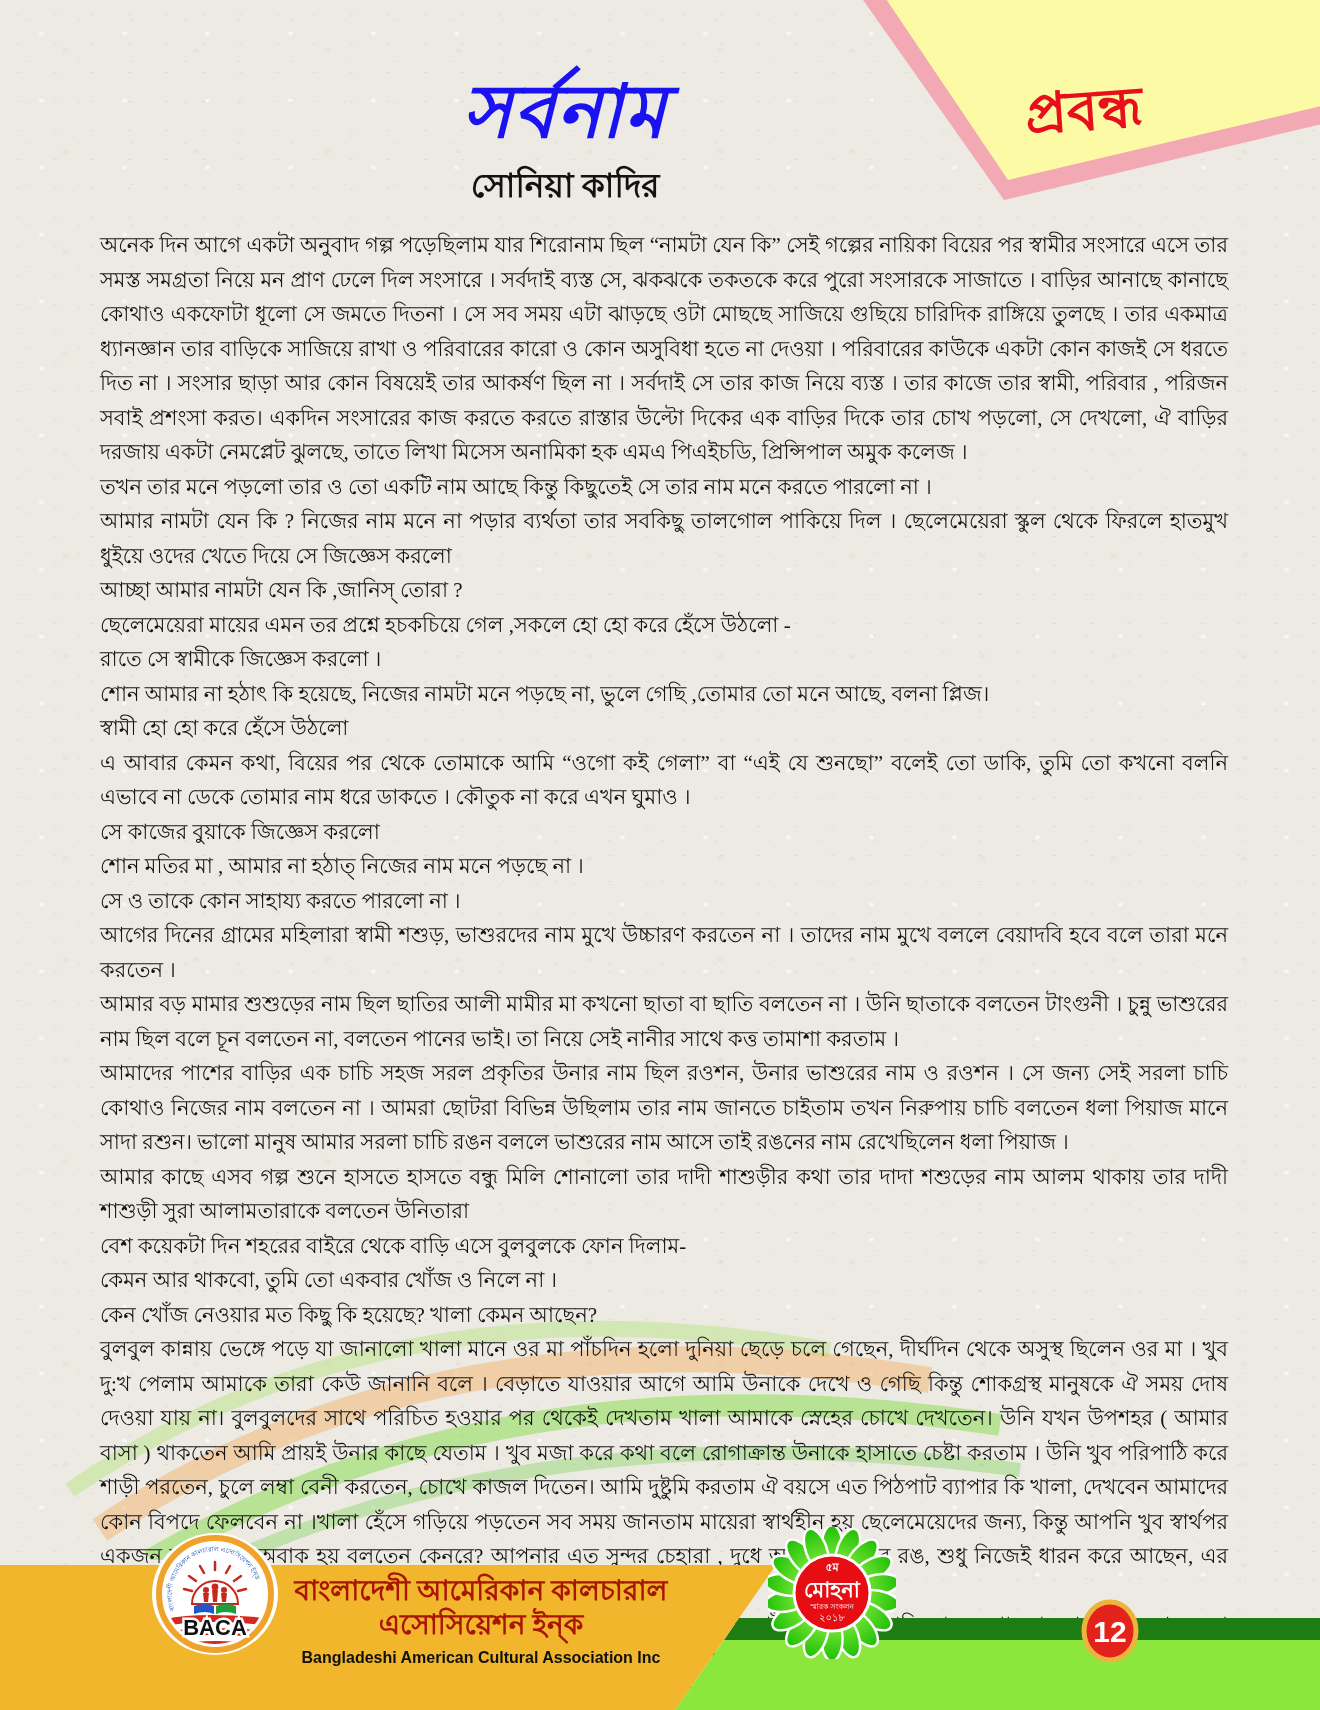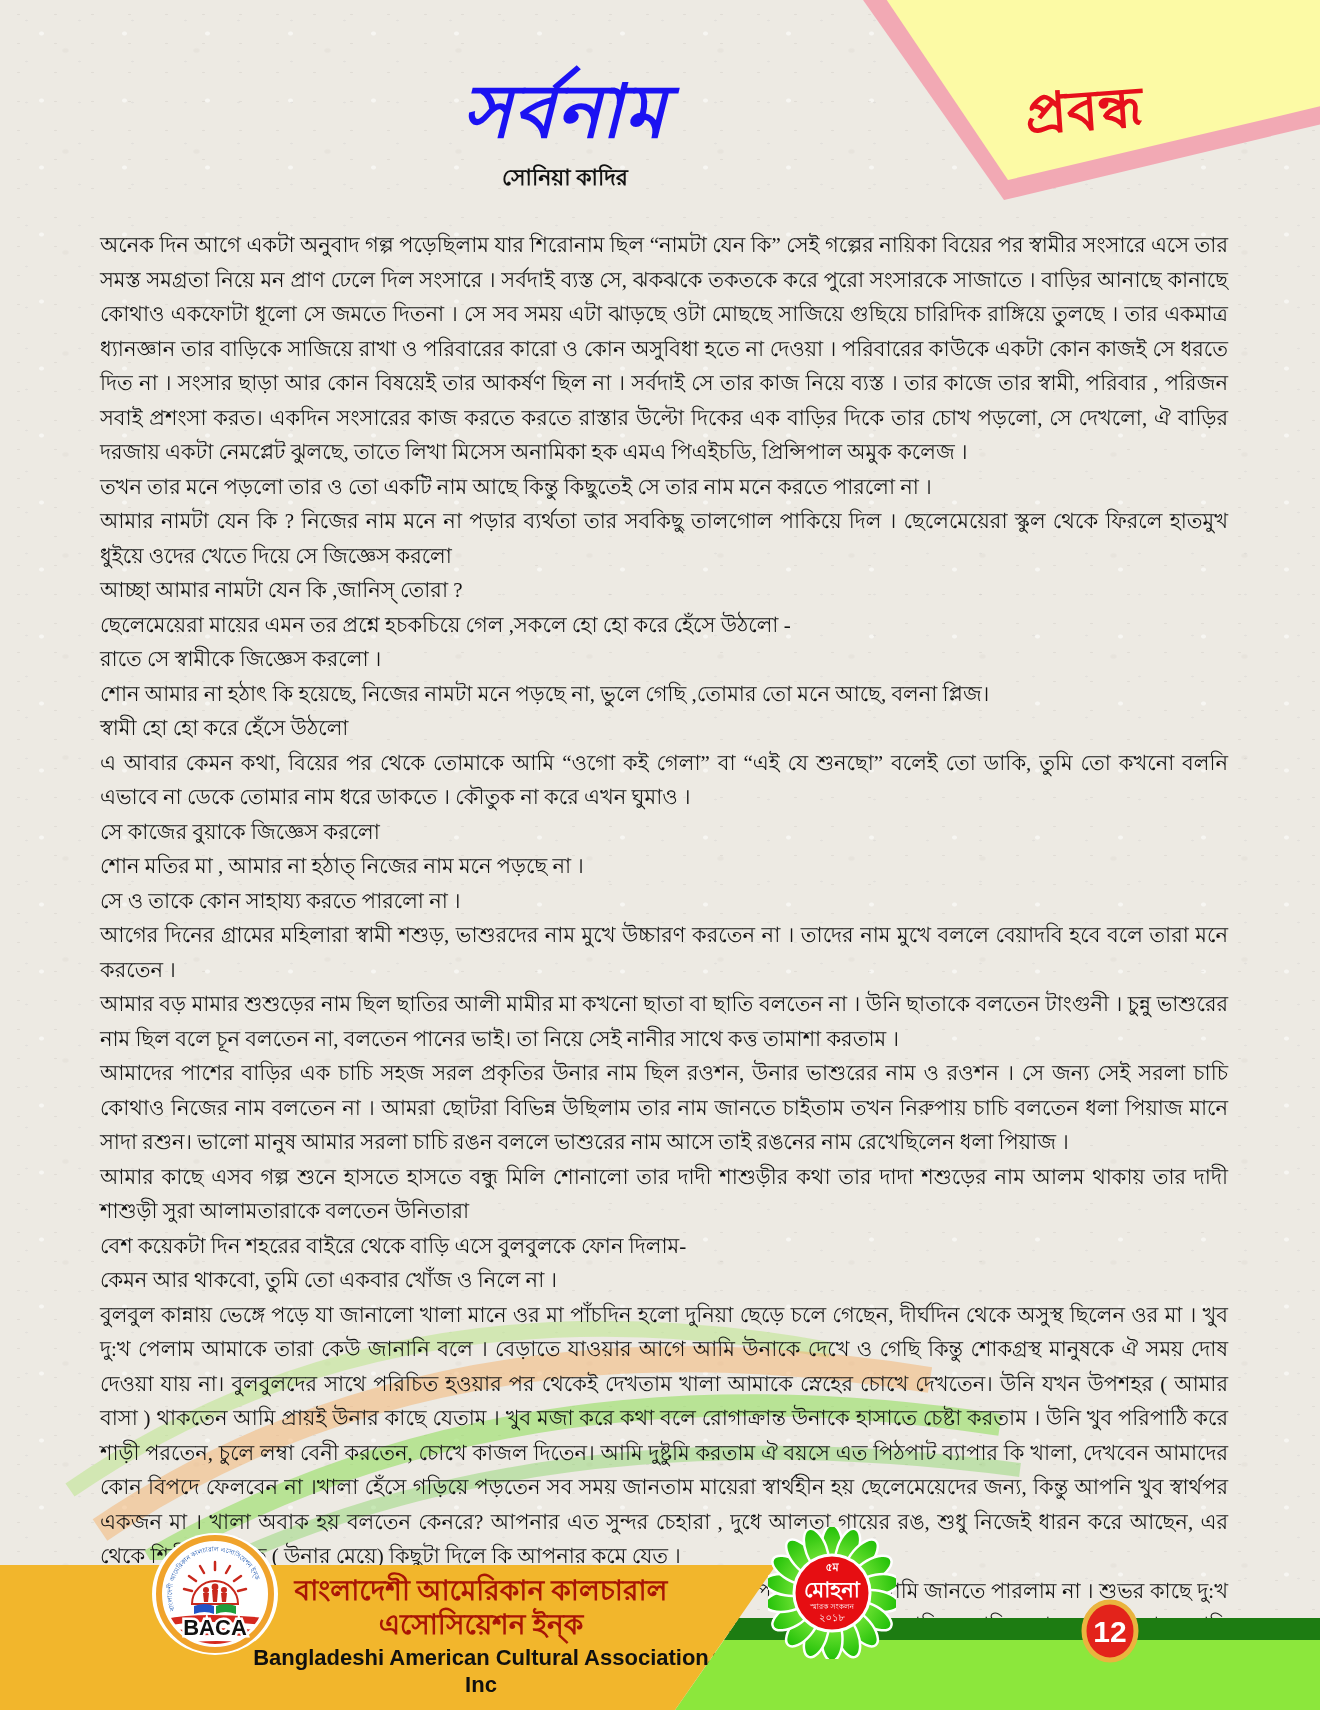--- a/index.html
+++ b/index.html
@@ -11,30 +11,30 @@
           radial-gradient(rgba(110,105,95,.10) 1px, transparent 1.3px),
           radial-gradient(rgba(90,95,115,.07) 1px, transparent 1.5px),
           radial-gradient(rgba(255,255,255,.55) 2px, transparent 3px),
           radial-gradient(rgba(120,110,100,.05) 2px, transparent 4px);
         background-size:37px 29px,53px 41px,83px 67px,131px 101px;}
   .badge-svg{position:absolute;top:0;right:0;width:470px;height:210px;}
   .badge-label{font-family:"Liberation Serif",serif;font-weight:bold;}
   .head{position:absolute;left:12px;top:74px;width:1106px;text-align:center;}
   .title{margin:0;font-size:74px;line-height:1.05;font-weight:bold;
          color:#1B12F2;letter-spacing:2px;font-style:italic;}
-  .author{margin:8px 0 0 0;font-size:22px;font-weight:bold;color:#121212;}
+  .author{margin:8px 0 0 0;font-size:33px;font-weight:bold;color:#121212;}
   .ribbons{position:absolute;left:0;top:1230px;width:1320px;height:330px;}
   .body-text{position:absolute;left:100px;top:228px;width:1128px;
              font-size:21px;line-height:34.5px;color:#141414;}
   .body-text p{margin:0;text-align:justify;}
   .footer-bg{position:absolute;left:0;top:1530px;width:1320px;height:180px;}
   .org-block{position:absolute;left:245px;top:1574px;width:472px;text-align:center;}
   .org-bn{margin:0;font-size:28px;font-weight:bold;color:#A81505;line-height:34px;}
   .org-en{margin:2px 0 0 0;font-family:"Liberation Sans",sans-serif;
-          font-size:22px;font-weight:bold;color:#101010;line-height:27px;}
+          font-size:16px;font-weight:bold;color:#101010;line-height:27px;}
   .baca-svg{position:absolute;left:150px;top:1532px;width:130px;height:125px;}
   .flower-svg{position:absolute;left:768px;top:1527px;width:128px;height:132px;}
   .pagenum-svg{position:absolute;left:1080px;top:1598px;width:60px;height:66px;}
   svg text{font-family:"Liberation Sans",sans-serif;}
 </style>
 </head>
 <body>
 
 <div class="page">
 
@@ -68,20 +68,21 @@
       <p>এ আবার কেমন কথা, বিয়ের পর থেকে তোমাকে আমি “ওগো কই গেলা” বা “এই যে শুনছো” বলেই তো ডাকি, তুমি তো কখনো বলনি এভাবে না ডেকে তোমার নাম ধরে ডাকতে  । কৌতুক না করে এখন ঘুমাও  ।</p>
       <p>সে কাজের বুয়াকে জিজ্ঞেস করলো</p>
       <p>শোন মতির মা , আমার না হঠাত্ নিজের নাম মনে পড়ছে না ।</p>
       <p>সে ও তাকে কোন সাহায্য করতে পারলো না ।</p>
       <p>আগের দিনের গ্রামের মহিলারা স্বামী শশুড়, ভাশুরদের নাম মুখে উচ্চারণ করতেন না  । তাদের নাম মুখে বললে বেয়াদবি হবে বলে তারা মনে করতেন  ।</p>
       <p>আমার বড় মামার শুশুড়ের নাম ছিল  ছাতির আলী মামীর মা কখনো ছাতা বা ছাতি বলতেন না  । উনি ছাতাকে বলতেন  টাংগুনী  । চুন্নু ভাশুরের নাম ছিল বলে চূন বলতেন না, বলতেন পানের ভাই। তা নিয়ে সেই নানীর সাথে কত্ত তামাশা করতাম  ।</p>
       <p>আমাদের পাশের বাড়ির এক চাচি সহজ সরল প্রকৃতির উনার নাম ছিল রওশন, উনার ভাশুরের নাম ও রওশন  । সে জন্য সেই সরলা চাচি কোথাও নিজের নাম বলতেন না  । আমরা ছোটরা বিভিন্ন উছিলাম তার নাম জানতে চাইতাম তখন নিরুপায় চাচি বলতেন ধলা পিয়াজ মানে সাদা রশুন। ভালো মানুষ  আমার সরলা চাচি রঙন বললে ভাশুরের নাম আসে তাই রঙনের নাম রেখেছিলেন ধলা পিয়াজ  ।</p>
       <p>আমার কাছে এসব গল্প শুনে হাসতে হাসতে বন্ধু মিলি শোনালো তার দাদী শাশুড়ীর কথা  তার দাদা শশুড়ের নাম আলম থাকায় তার দাদী শাশুড়ী সুরা আলামতারাকে বলতেন উনিতারা</p>
       <p>বেশ কয়েকটা দিন শহরের বাইরে থেকে বাড়ি এসে বুলবুলকে ফোন দিলাম-</p>
       <p>কেমন আর থাকবো, তুমি তো একবার খোঁজ ও নিলে না  ।</p>
+      <p>কেন খোঁজ নেওয়ার মত কিছু কি হয়েছে? খালা কেমন আছেন?</p>
       <p>বুলবুল কান্নায় ভেঙ্গে পড়ে যা জানালো খালা মানে ওর মা পাঁচদিন হলো দুনিয়া ছেড়ে চলে গেছেন, দীর্ঘদিন থেকে অসুস্থ ছিলেন ওর মা  । খুব দু:খ পেলাম আমাকে তারা কেউ জানানি বলে  । বেড়াতে যাওয়ার আগে আমি উনাকে দেখে ও গেছি কিন্তু শোকগ্রস্থ মানুষকে ঐ সময় দোষ দেওয়া যায় না। বুলবুলদের সাথে পরিচিত হওয়ার পর থেকেই দেখতাম খালা আমাকে স্নেহের চোখে দেখতেন। উনি যখন উপশহর ( আমার বাসা ) থাকতেন আমি প্রায়ই উনার কাছে যেতাম  । খুব মজা করে কথা বলে রোগাক্রান্ত উনাকে হাসাতে চেষ্টা করতাম  । উনি খুব পরিপাঠি করে শাড়ী পরতেন, চুলে লম্বা বেনী করতেন, চোখে কাজল দিতেন। আমি দুষ্টুমি করতাম ঐ বয়সে এত পিঠপাট ব্যাপার কি খালা, দেখবেন আমাদের কোন বিপদে ফেলবেন না ।খালা হেঁসে গড়িয়ে পড়তেন সব সময় জানতাম মায়েরা স্বার্থহীন হয় ছেলেমেয়েদের জন্য, কিন্তু আপনি খুব স্বার্থপর একজন মা  । খালা অবাক হয় বলতেন কেনরে? আপনার এত সুন্দর চেহারা , দুধে আলতা গায়ের রঙ, শুধু নিজেই ধারন করে আছেন, এর থেকে শিল্পী, শম্পাকে ( উনার মেয়ে) কিছুটা দিলে কি আপনার কমে যেত  ।</p>
       <p>খালা রোগ যন্ত্রনায় মধ্য ও হো হো করে হেঁসে উঠতেন । সেই স্নেহময়ী চলে গেলেন পাঁচদিন পর ও আমি জানতে পারলাম না । শুভর কাছে দু:খ প্রকাশ করাতে ও বললো পরের দিনে অনেকগুলো স্থানীয় পত্রিকায় উনার মৃতৃ সংবাদ ছিল,তুমি দেখনি ? আমি অবাক, আমি তো দেখেছি যতরপুরের জোহরা চৌধুরীর ইন্তেকালের খবর । আমি জানতাম না খালার নাম জোহরা , শুধু জানতাম বুলবুল , শিল্পী , শম্পার মা উনি  ।</p>
     </div>
 
   <svg class="footer-bg" viewBox="0 0 1320 180">
     <polygon points="724,110 1320,110 1320,180 675,180" fill="#8CE73C"></polygon>
     <polygon points="739,88 1320,88 1320,110 724,110" fill="#1D7C12"></polygon>
     <polygon points="0,35 776,35 675,180 0,180" fill="#F2B62C"></polygon>
   </svg>
 

